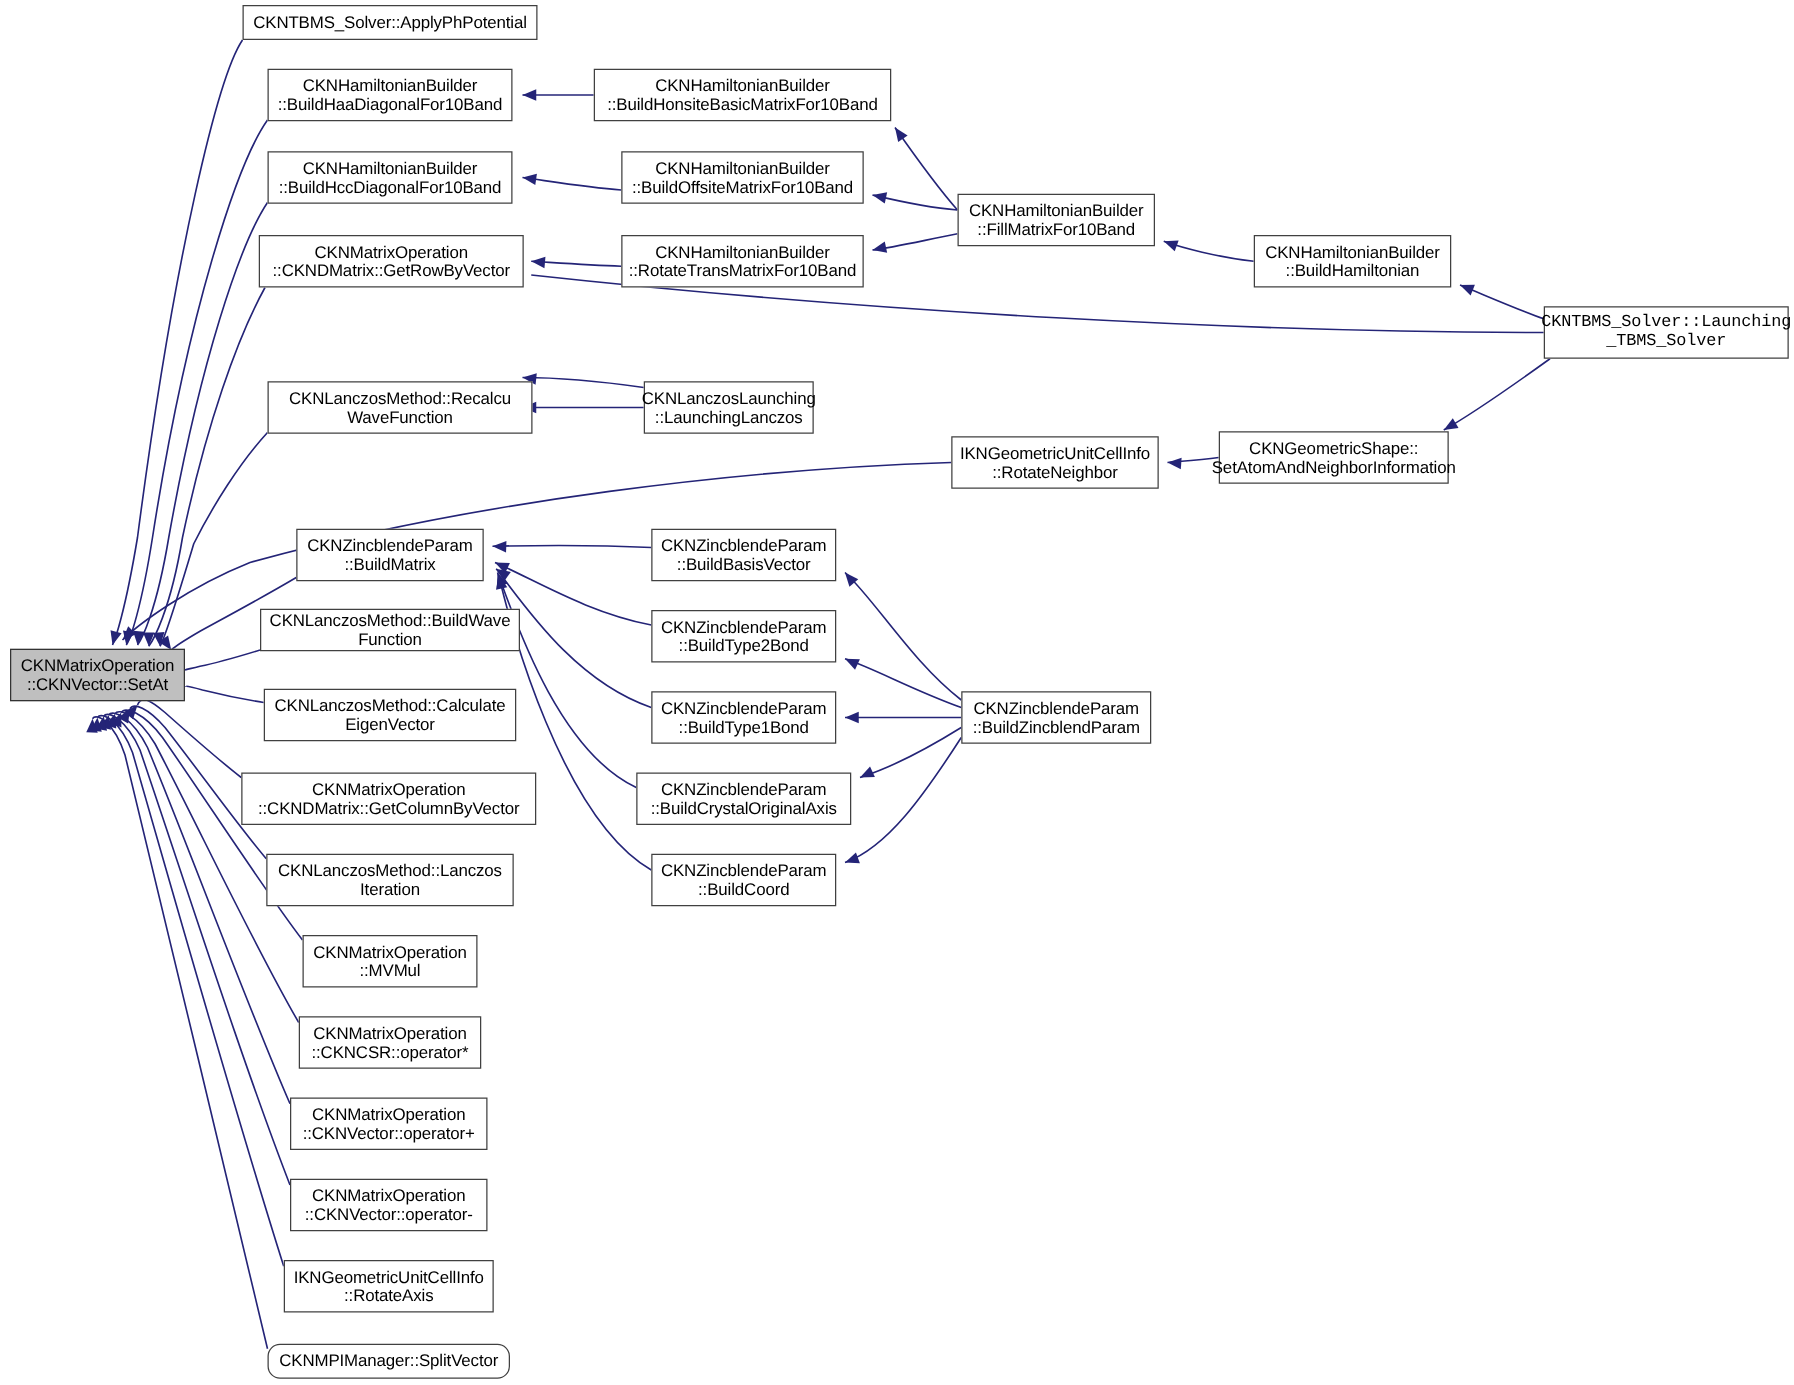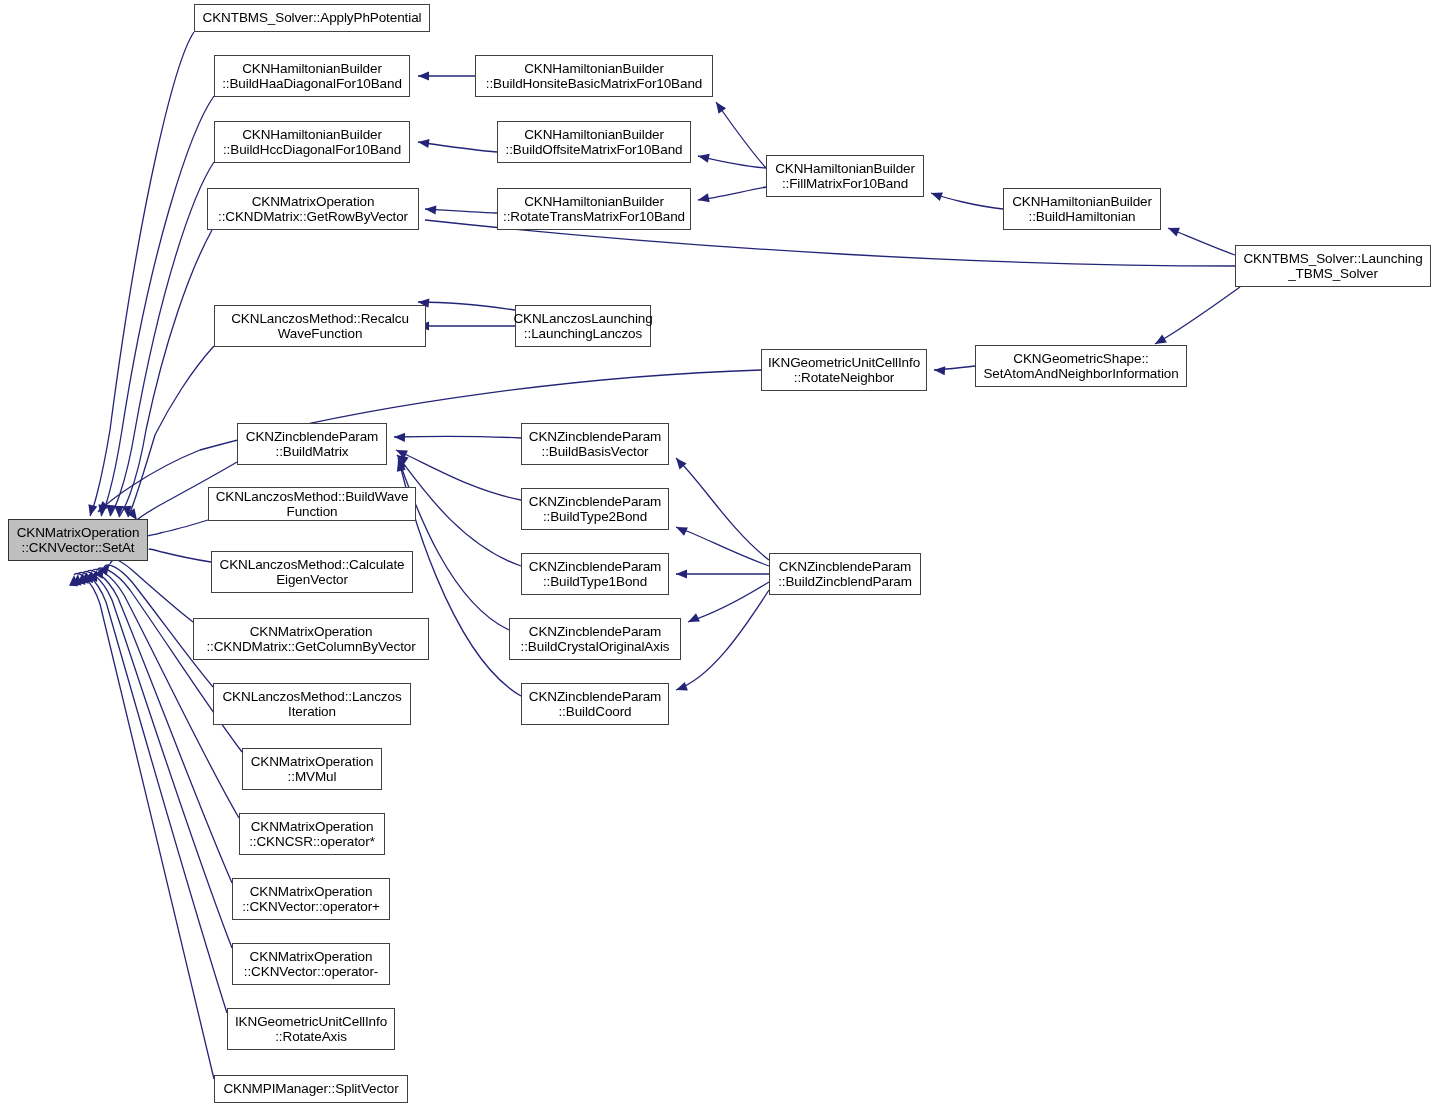--- a/index.html
+++ b/index.html
@@ -132,37 +132,37 @@
 ::RotateTransMatrixFor10Band</span>
       </div>
       <div class="node" style="left: 766px; top: 155px; width: 158px; height: 42px;">
         <span class="lbl">CKNHamiltonianBuilder
 ::FillMatrixFor10Band</span>
       </div>
       <div class="node" style="left: 1003px; top: 188px; width: 158px; height: 42px;">
         <span class="lbl">CKNHamiltonianBuilder
 ::BuildHamiltonian</span>
       </div>
-      <div class="node" style="left: 1235px; top: 245px; width: 196px; height: 42px;">
+      <div class="node" style="left: 1235px; top: 245px; width: 196px; height: 42px; font-family: Liberation Mono, monospace;">
         <span class="lbl">CKNTBMS_Solver::Launching
 _TBMS_Solver</span>
       </div>
       <div class="node" style="left: 214px; top: 305px; width: 212px; height: 42px;">
         <span class="lbl">CKNLanczosMethod::Recalcu
 WaveFunction</span>
       </div>
       <div class="node" style="left: 515px; top: 305px; width: 136px; height: 42px;">
         <span class="lbl">CKNLanczosLaunching
 ::LaunchingLanczos</span>
       </div>
       <div class="node" style="left: 761px; top: 349px; width: 166px; height: 42px;">
         <span class="lbl">IKNGeometricUnitCellInfo
 ::RotateNeighbor</span>
       </div>
-      <div class="node" style="left: 975px; top: 345px; width: 212px; height: 42px;">
+      <div class="node" style="left: 975px; top: 345px; width: 184px; height: 42px;">
         <span class="lbl">CKNGeometricShape::
 SetAtomAndNeighborInformation</span>
       </div>
       <div class="node" style="left: 237px; top: 423px; width: 150px; height: 42px;">
         <span class="lbl">CKNZincblendeParam
 ::BuildMatrix</span>
       </div>
       <div class="node" style="left: 208px; top: 487px; width: 208px; height: 34px;">
         <span class="lbl">CKNLanczosMethod::BuildWave
 Function</span>
@@ -192,21 +192,21 @@
 ::CKNVector::operator+</span>
       </div>
       <div class="node" style="left: 232px; top: 943px; width: 158px; height: 42px;">
         <span class="lbl">CKNMatrixOperation
 ::CKNVector::operator-</span>
       </div>
       <div class="node" style="left: 227px; top: 1008px; width: 168px; height: 42px;">
         <span class="lbl">IKNGeometricUnitCellInfo
 ::RotateAxis</span>
       </div>
-      <div class="node" style="left: 214px; top: 1075px; width: 194px; height: 28px;">
+      <div class="node" style="left: 214px; top: 1075px; width: 194px; height: 28px; border-radius: 10px;">
         <span class="lbl">CKNMPIManager::SplitVector</span>
       </div>
       <div class="node" style="left: 521px; top: 423px; width: 148px; height: 42px;">
         <span class="lbl">CKNZincblendeParam
 ::BuildBasisVector</span>
       </div>
       <div class="node" style="left: 521px; top: 488px; width: 148px; height: 42px;">
         <span class="lbl">CKNZincblendeParam
 ::BuildType2Bond</span>
       </div>

